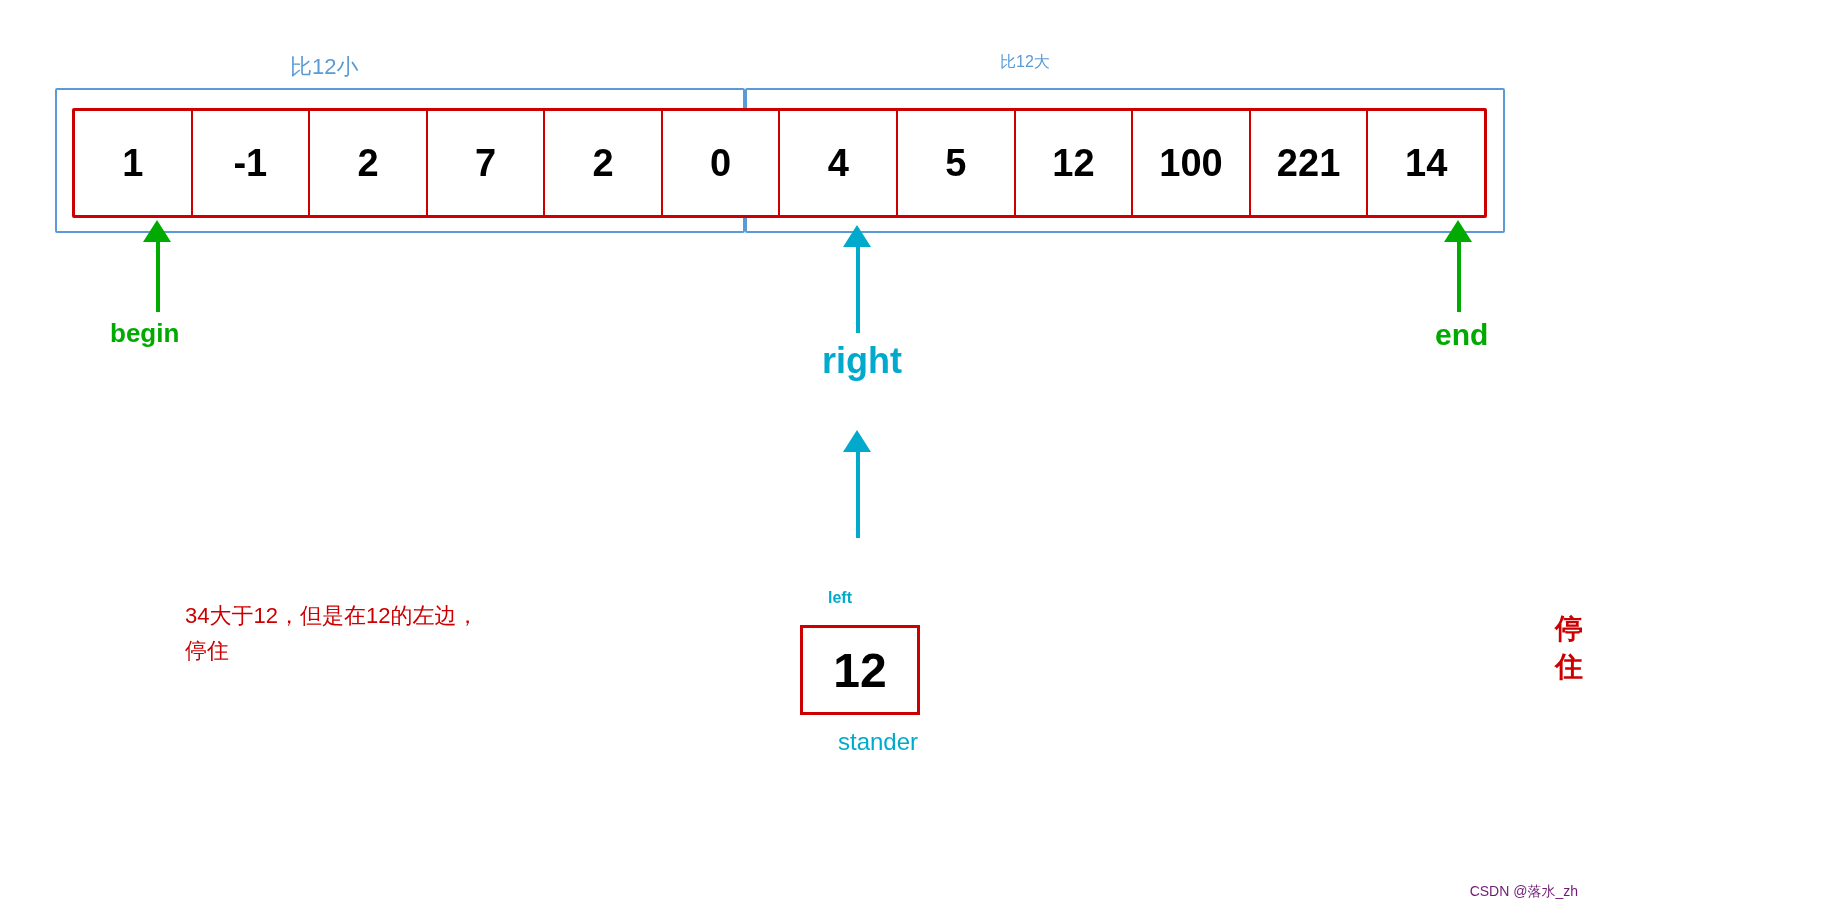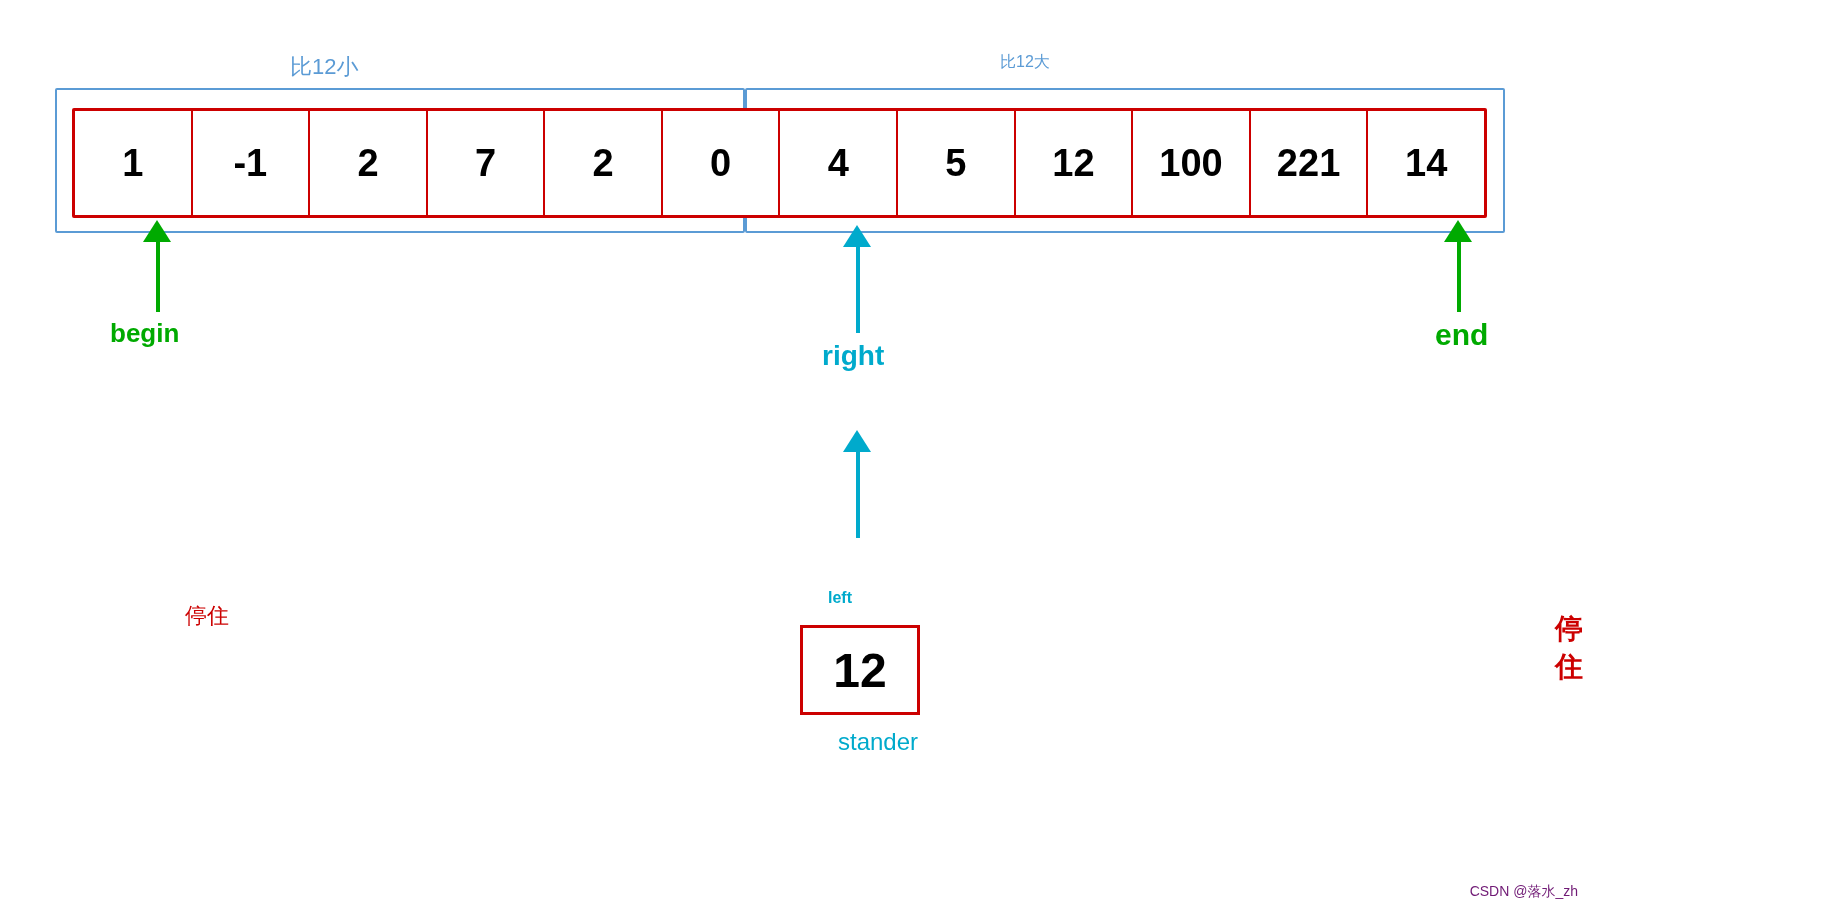--- a/index.html
+++ b/index.html
@@ -187,21 +187,21 @@
     font-size: 30px; font-weight: bold; color: #00aa00;
   ">end</div>
 
   <div style="
     position: absolute; top: 245px; left: 856px;
     width: 4px; height: 88px; background: #00aacc;
   "></div>
   <div class="arrowhead-up-cyan" style="top: 225px; left: 843px;"></div>
   <div style="
     position: absolute; top: 340px; left: 822px;
-    font-size: 28px; font-weight: bold; color: #00aacc;
+    font-size: 36px; font-weight: bold; color: #00aacc;
   ">right</div>
 
   <div style="
     position: absolute; top: 450px; left: 856px;
     width: 4px; height: 88px; background: #00aacc;
   "></div>
   <div class="arrowhead-up-cyan" style="top: 430px; left: 843px;"></div>
   <div style="
     position: absolute; top: 545px; left: 828px;
     font-size: 16px; font-weight: bold; color: #00aacc; margin-top: 44px;
@@ -213,20 +213,21 @@
 
   <div style="
     position: absolute; top: 728px; left: 838px;
     font-size: 24px; color: #00aacc;
   ">stander</div>
 
   <div style="
     position: absolute; top: 598px; left: 185px;
     font-size: 22px; color: #cc0000; line-height: 1.6;
   ">
+    <div>34大于12，但是在12的左边，</div>
     <div>停住</div>
   </div>
 
   <div style="
     position: absolute; top: 610px; left: 1555px;
     font-size: 28px; font-weight: bold; color: #cc0000;
   ">停住</div>
 
   <div class="watermark">CSDN @落水_zh</div>
 

